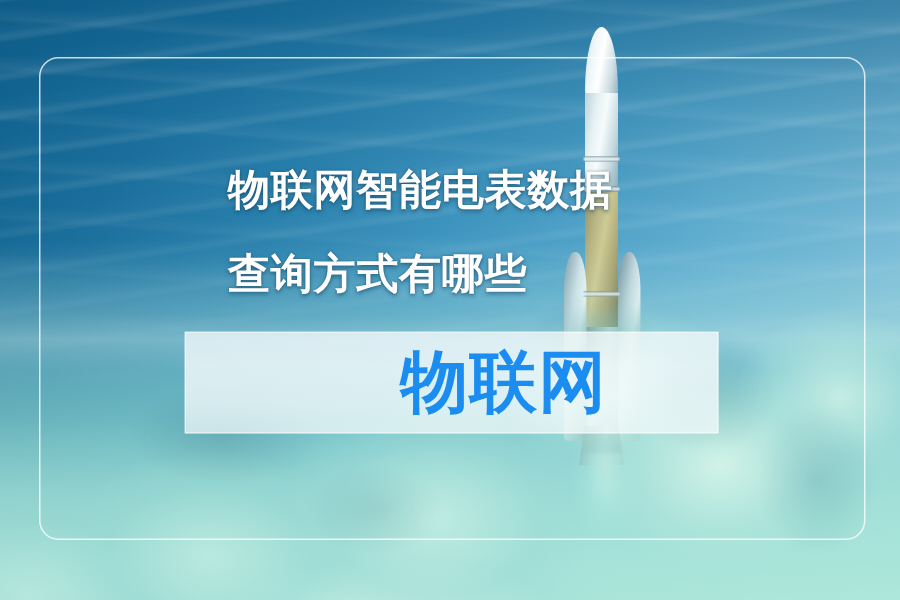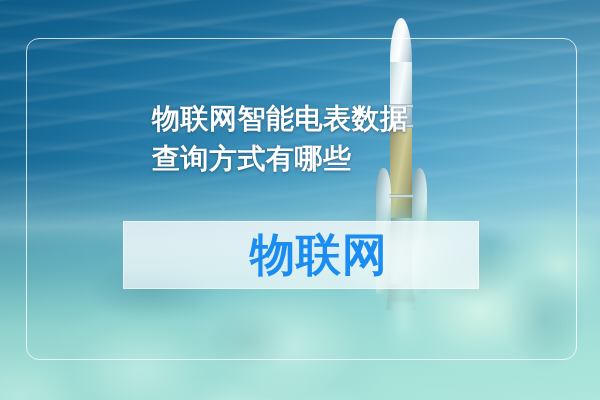--- a/index.html
+++ b/index.html
@@ -162,42 +162,42 @@
     pointer-events: none;
   }
 
   
   .title {
     position: absolute;
     left: 152px; top: 99px;
     width: 330px;
     color: #ffffff;
     font-size: 28px;
-    line-height: 40px;
+    line-height: 56px;
     font-weight: bold;
     letter-spacing: 0.5px;
     text-shadow: 0 1px 3px rgba(12,60,90,0.55), 0 0 1px rgba(10,50,80,0.5);
     white-space: pre-line;
   }
 
   
   .band {
     position: absolute;
     left: 123px; top: 221px;
     width: 356px; height: 68px;
     background: linear-gradient(180deg,
         rgba(255,255,255,0.70) 0%,
         rgba(250,253,254,0.80) 35%,
         rgba(246,252,253,0.78) 70%,
         rgba(255,255,255,0.66) 100%);
     box-shadow: inset 0 0 0 1px rgba(255,255,255,0.45);
   }
   .keyword {
     position: absolute;
-    left: 123px; top: 221px;
+    left: 140px; top: 221px;
     width: 356px; height: 68px;
     display: flex;
     align-items: center;
     justify-content: center;
     color: #1c8df0;
     font-size: 45px;
     font-weight: bold;
     letter-spacing: 1px;
     padding-left: 36px;
     box-sizing: border-box;

